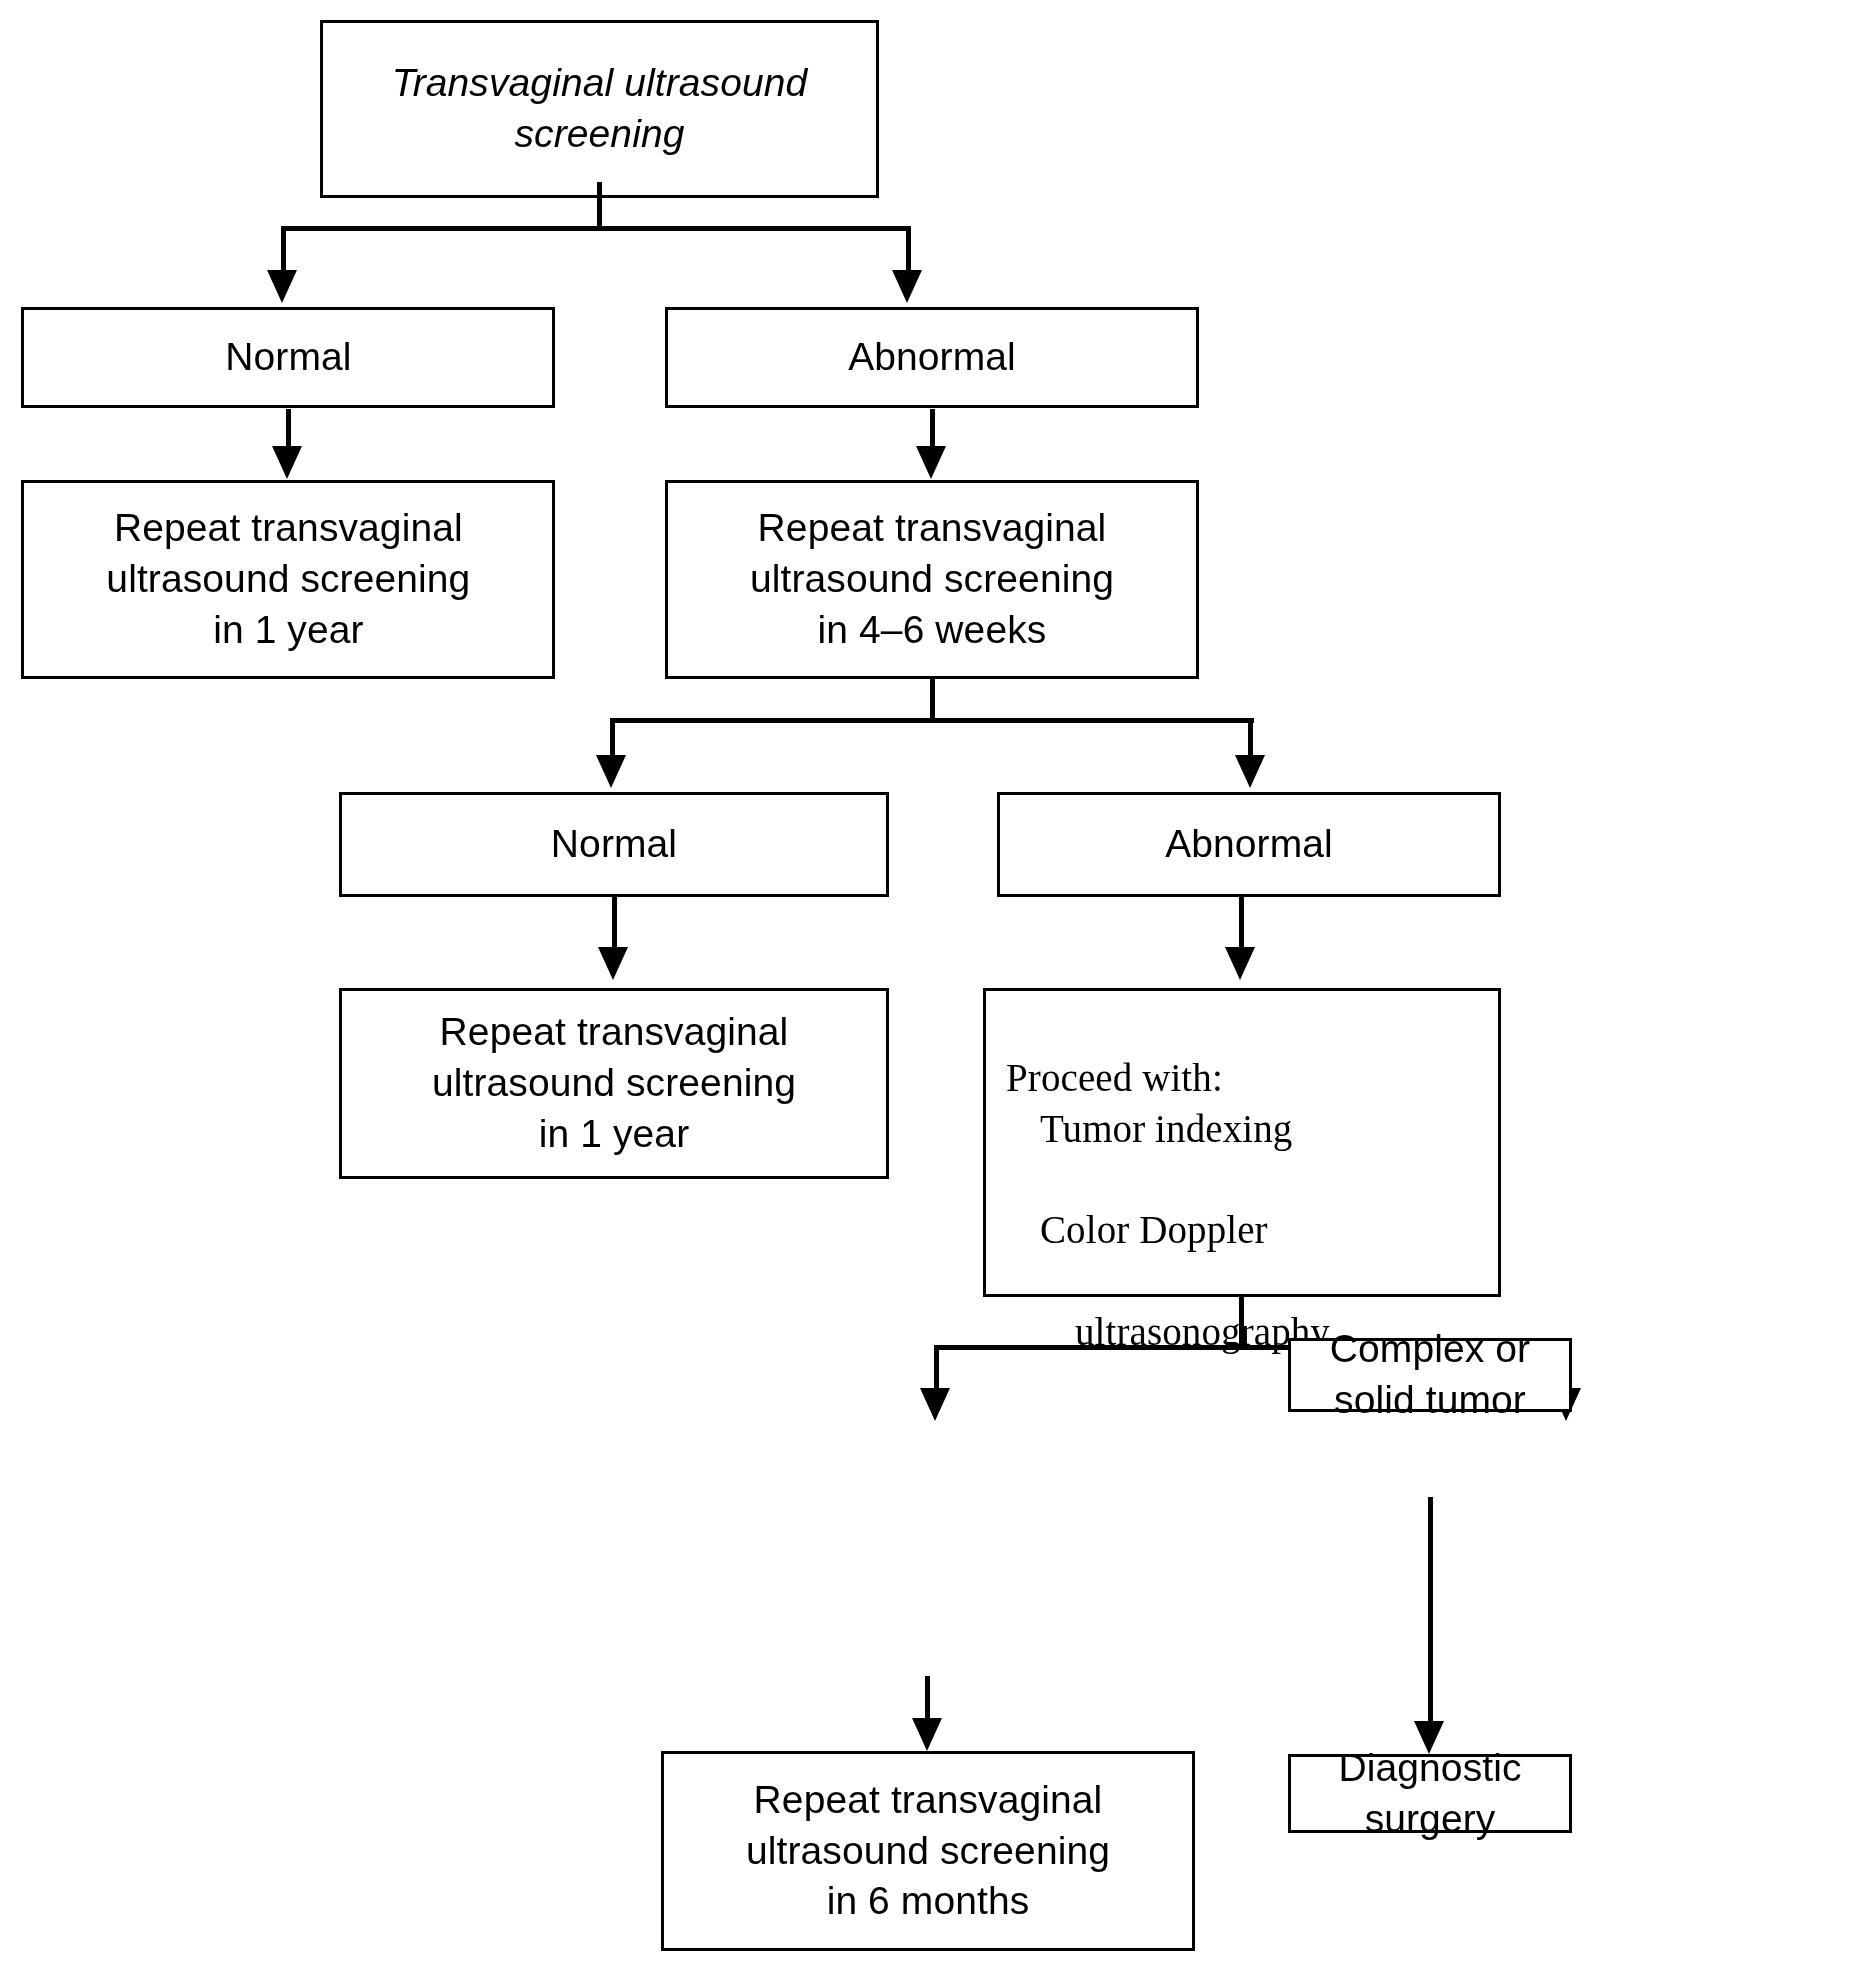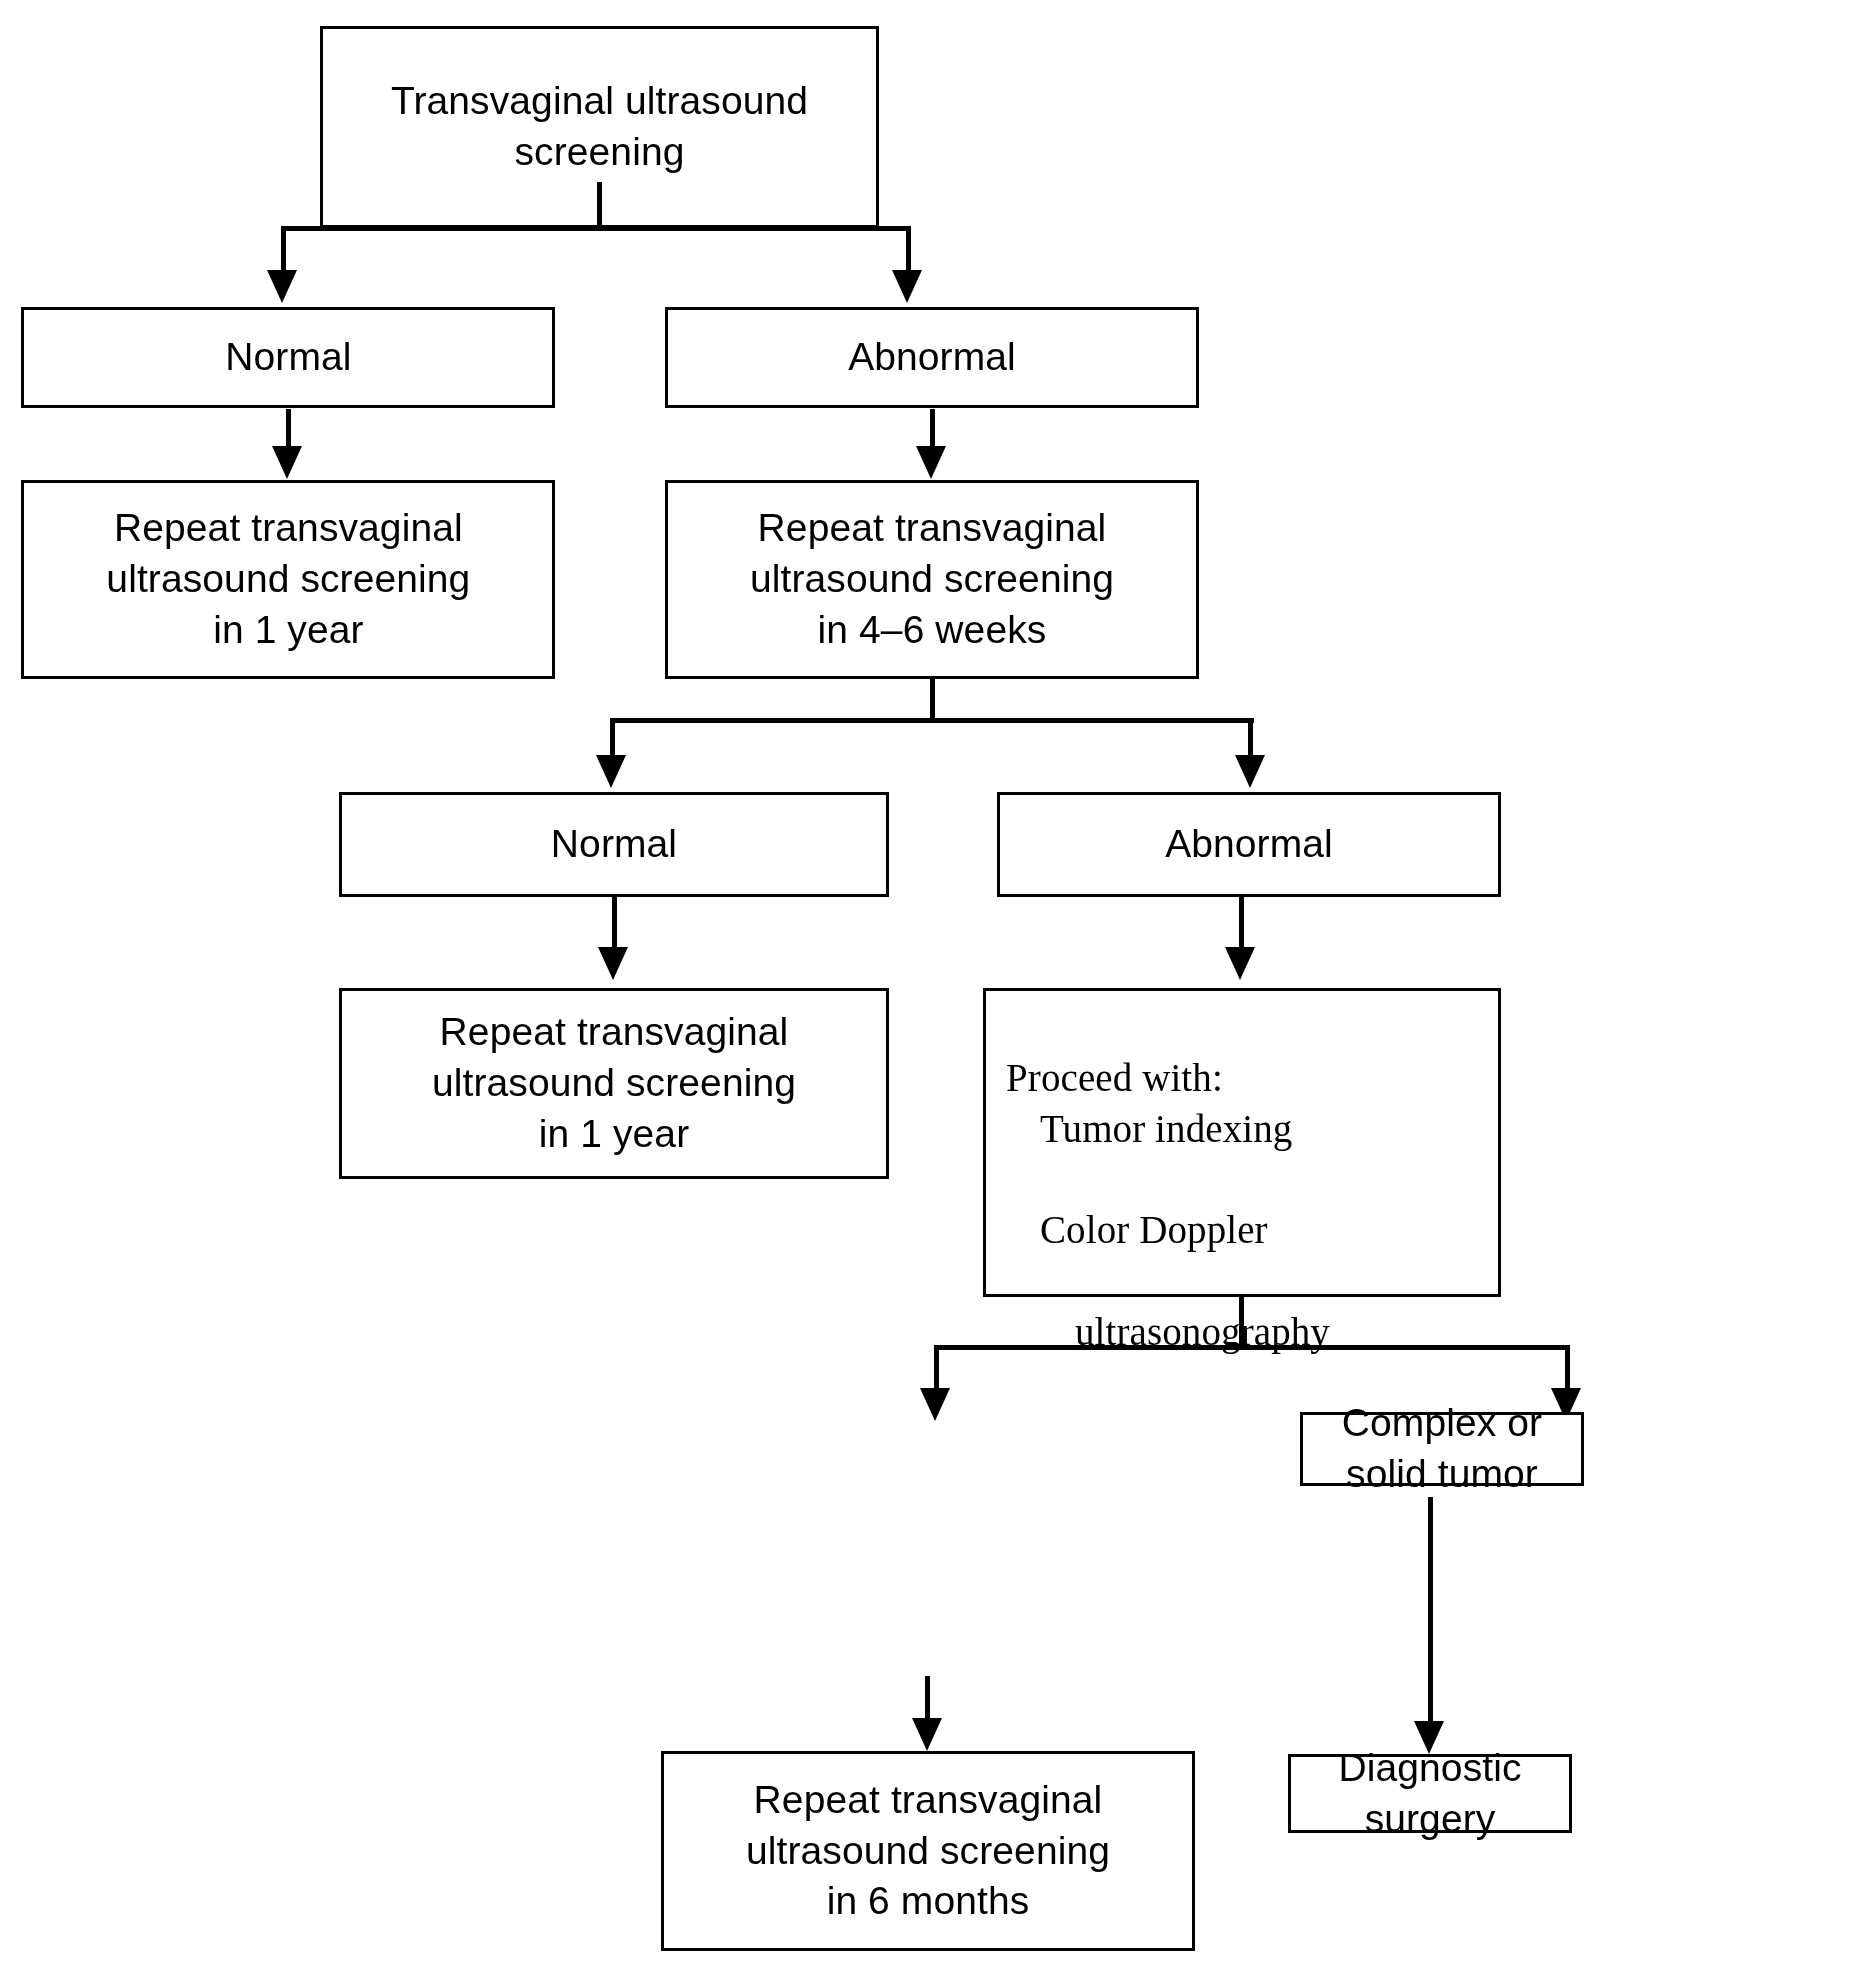--- a/index.html
+++ b/index.html
@@ -46,21 +46,21 @@
     border-left:15.7px solid transparent;
     border-right:15.7px solid transparent;
     border-top:33px solid #000000;
   }
 </style>
 </head>
 <body>
 
 <div id="root">
 
-  <div class="node" style="left:320px; top:26px; width:559px; height:202px;">
+  <div class="node" style="left:320px; top:20px; width:559px; height:178px;font-style:italic;">
     <span class="txt">Transvaginal ultrasound screening</span>
   </div>
 
   <div class="vline" style="left:597px; top:182px; height:46px;"></div>
   <div class="hline" style="left:283px; top:226px; width:628px;"></div>
   <div class="vline" style="left:281px; top:226px; height:46px;"></div>
   <div class="arrowhead" style="left:267px; top:270px;"></div>
   <div class="vline" style="left:906px; top:226px; height:46px;"></div>
   <div class="arrowhead" style="left:892px; top:270px;"></div>
 
@@ -127,21 +127,21 @@
   </div>
 
   <div class="vline" style="left:1239px; top:1297px; height:50px;"></div>
   <div class="hline" style="left:936px; top:1345px; width:634px;"></div>
   <div class="vline" style="left:934px; top:1345px; height:44px;"></div>
   <div class="arrowhead" style="left:920px; top:1388px;"></div>
   <div class="vline" style="left:1565px; top:1345px; height:44px;"></div>
   <div class="arrowhead" style="left:1551px; top:1388px;"></div>
 
 
-  <div class="node" style="left:1288px; top:1412px; width:284px; height:74px;margin-left:12px;">
+  <div class="node" style="left:1288px; top:1338px; width:284px; height:74px;">
     <span class="txt">Complex or solid tumor</span>
   </div>
 
   <div class="vline" style="left:925px; top:1676px; height:56px;"></div>
   <div class="arrowhead" style="left:912px; top:1718px;"></div>
 
   <div class="vline" style="left:1428px; top:1497px; height:236px;"></div>
   <div class="arrowhead" style="left:1414px; top:1721px;"></div>
 
   <div class="node" style="left:661px; top:1751px; width:534px; height:200px;">

